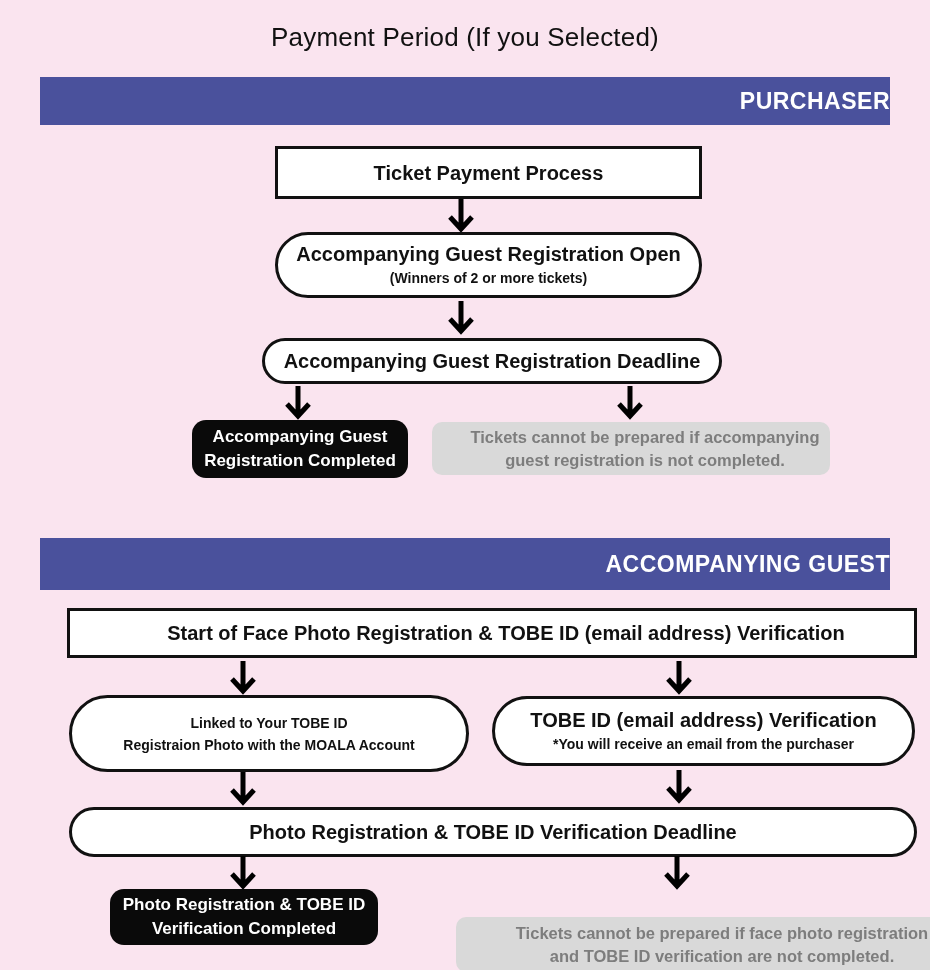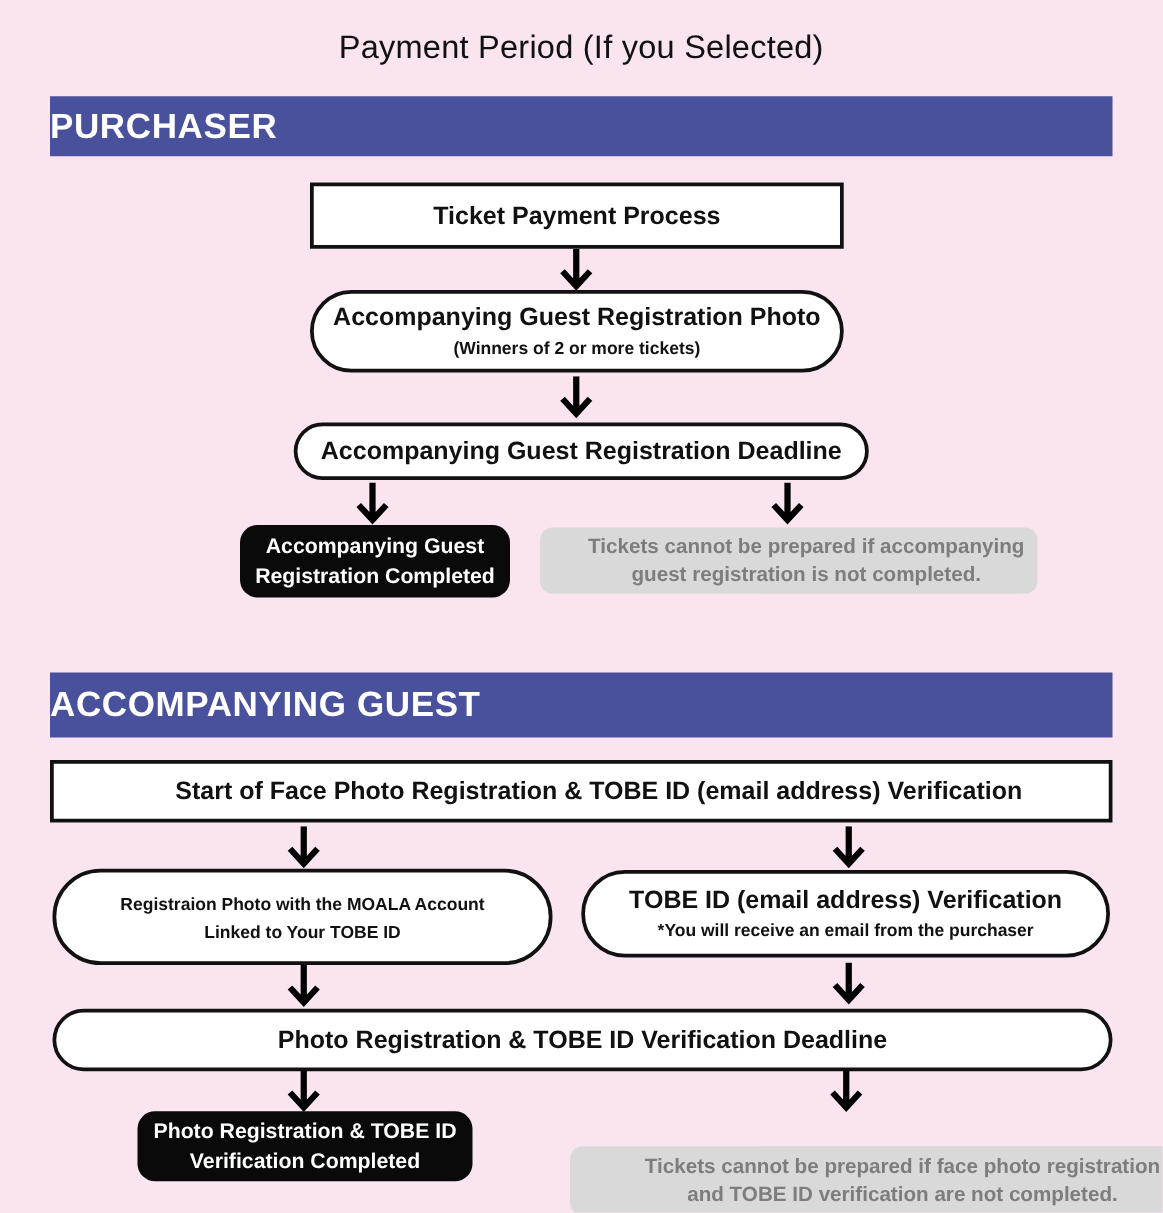--- a/index.html
+++ b/index.html
@@ -24,30 +24,30 @@
     overflow:hidden;
   }
   .title{
     position:absolute;left:0;top:22px;width:930px;
     text-align:center;font-size:26px;font-weight:normal;color:var(--ink);
     letter-spacing:.2px;
   }
   .banner{
     position:absolute;left:40px;width:850px;
     background:var(--banner);color:var(--banner-text);
-    display:flex;align-items:center;justify-content:flex-start;
-    font-weight:bold;font-size:28px;letter-spacing:.5px;
+    display:flex;align-items:center;justify-content:flex-end;
+    font-weight:bold;font-size:23px;letter-spacing:.5px;
   }
   .banner1{top:77px;height:48px;}
   .banner2{top:538px;height:52px;}
   .node{
     position:absolute;box-sizing:border-box;
     background:#ffffff;border:3px solid var(--ink);
     display:flex;flex-direction:column;align-items:center;justify-content:center;
-    text-align:right;color:var(--ink);font-weight:bold;
+    text-align:right;color:var(--ink);font-weight:bold;margin-left:27px;
   }
   .line-lg{font-size:20px;line-height:26px;}
   .line-sm{font-size:14px;line-height:22px;}
   .rect1{left:248px;top:146px;width:427px;height:53px;}
   .pill1{left:248px;top:232px;width:427px;height:66px;border-radius:33px;}
   .pill2{left:235px;top:338px;width:460px;height:46px;border-radius:24px;}
   .rect2{left:40px;top:608px;width:850px;height:50px;padding-left:28px;}
   .pillL{left:42px;top:695px;width:400px;height:77px;border-radius:39px;}
   .pillR{left:465px;top:696px;width:423px;height:70px;border-radius:35px;}
   .pillW{left:42px;top:807px;width:848px;height:50px;border-radius:25px;}
@@ -87,21 +87,21 @@
     <span class="line-lg">Ticket Payment Process</span>
   </div>
 
   <div class="arrow" style="left:446px;top:199px;">
     <svg width="30" height="34" viewBox="0 0 30 34">
         <path d="M15 0 V29 M4 18 L15 30 L26 18" fill="none" stroke="#000" stroke-width="5"></path>
       </svg>
   </div>
 
   <div class="node pill1">
-    <span class="line-lg">Accompanying Guest Registration Photo</span>
+    <span class="line-lg">Accompanying Guest Registration Open</span>
     <span class="line-sm">(Winners of 2 or more tickets)</span>
   </div>
 
   <div class="arrow" style="left:446px;top:301px;">
     <svg width="30" height="34" viewBox="0 0 30 34">
         <path d="M15 0 V29 M4 18 L15 30 L26 18" fill="none" stroke="#000" stroke-width="5"></path>
       </svg>
   </div>
 
   <div class="node pill2">
@@ -142,22 +142,22 @@
         <path d="M15 0 V29 M4 18 L15 30 L26 18" fill="none" stroke="#000" stroke-width="5"></path>
       </svg>
   </div>
   <div class="arrow" style="left:664px;top:661px;">
     <svg width="30" height="34" viewBox="0 0 30 34">
         <path d="M15 0 V29 M4 18 L15 30 L26 18" fill="none" stroke="#000" stroke-width="5"></path>
       </svg>
   </div>
 
   <div class="node pillL">
+    <span class="line-sm">Linked to Your TOBE ID</span>
     <span class="line-sm">Registraion Photo with the MOALA Account</span>
-    <span class="line-sm">Linked to Your TOBE ID</span>
   </div>
 
   <div class="node pillR">
     <span class="line-lg">TOBE ID (email address) Verification</span>
     <span class="line-sm">*You will receive an email from the purchaser</span>
   </div>
 
   <div class="arrow" style="left:228px;top:772px;">
     <svg width="30" height="34" viewBox="0 0 30 34">
         <path d="M15 0 V29 M4 18 L15 30 L26 18" fill="none" stroke="#000" stroke-width="5"></path>

